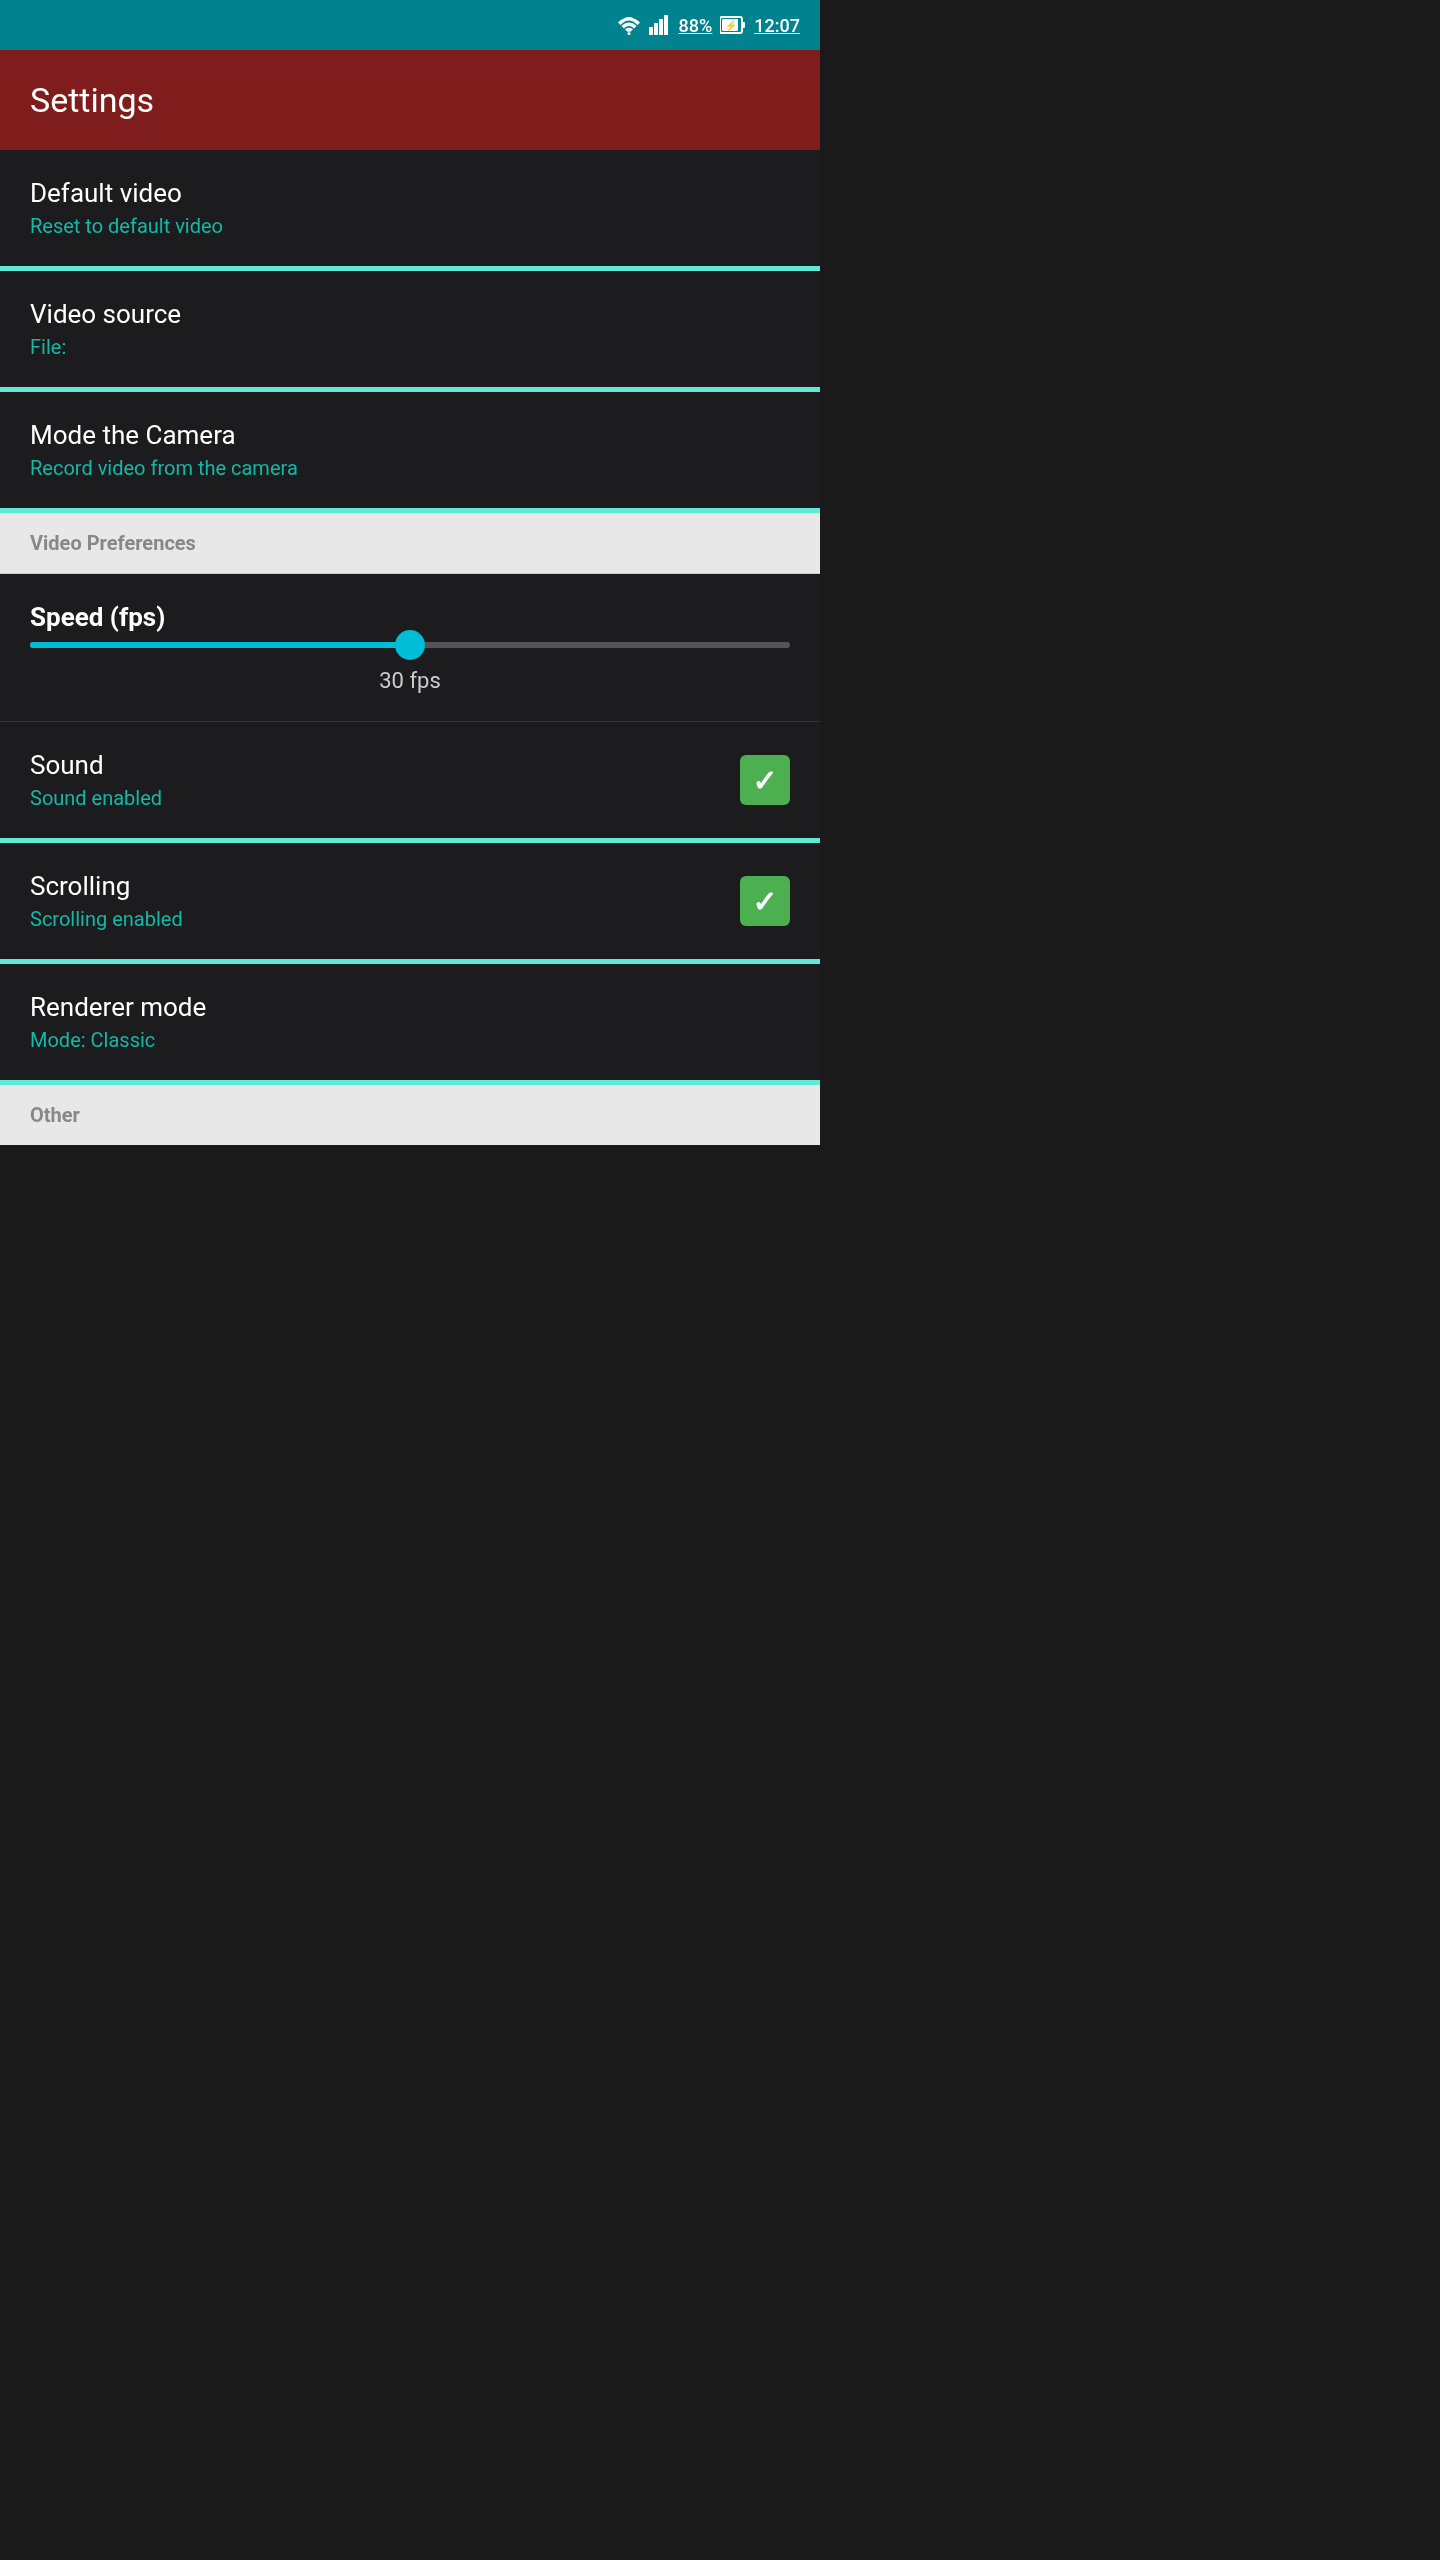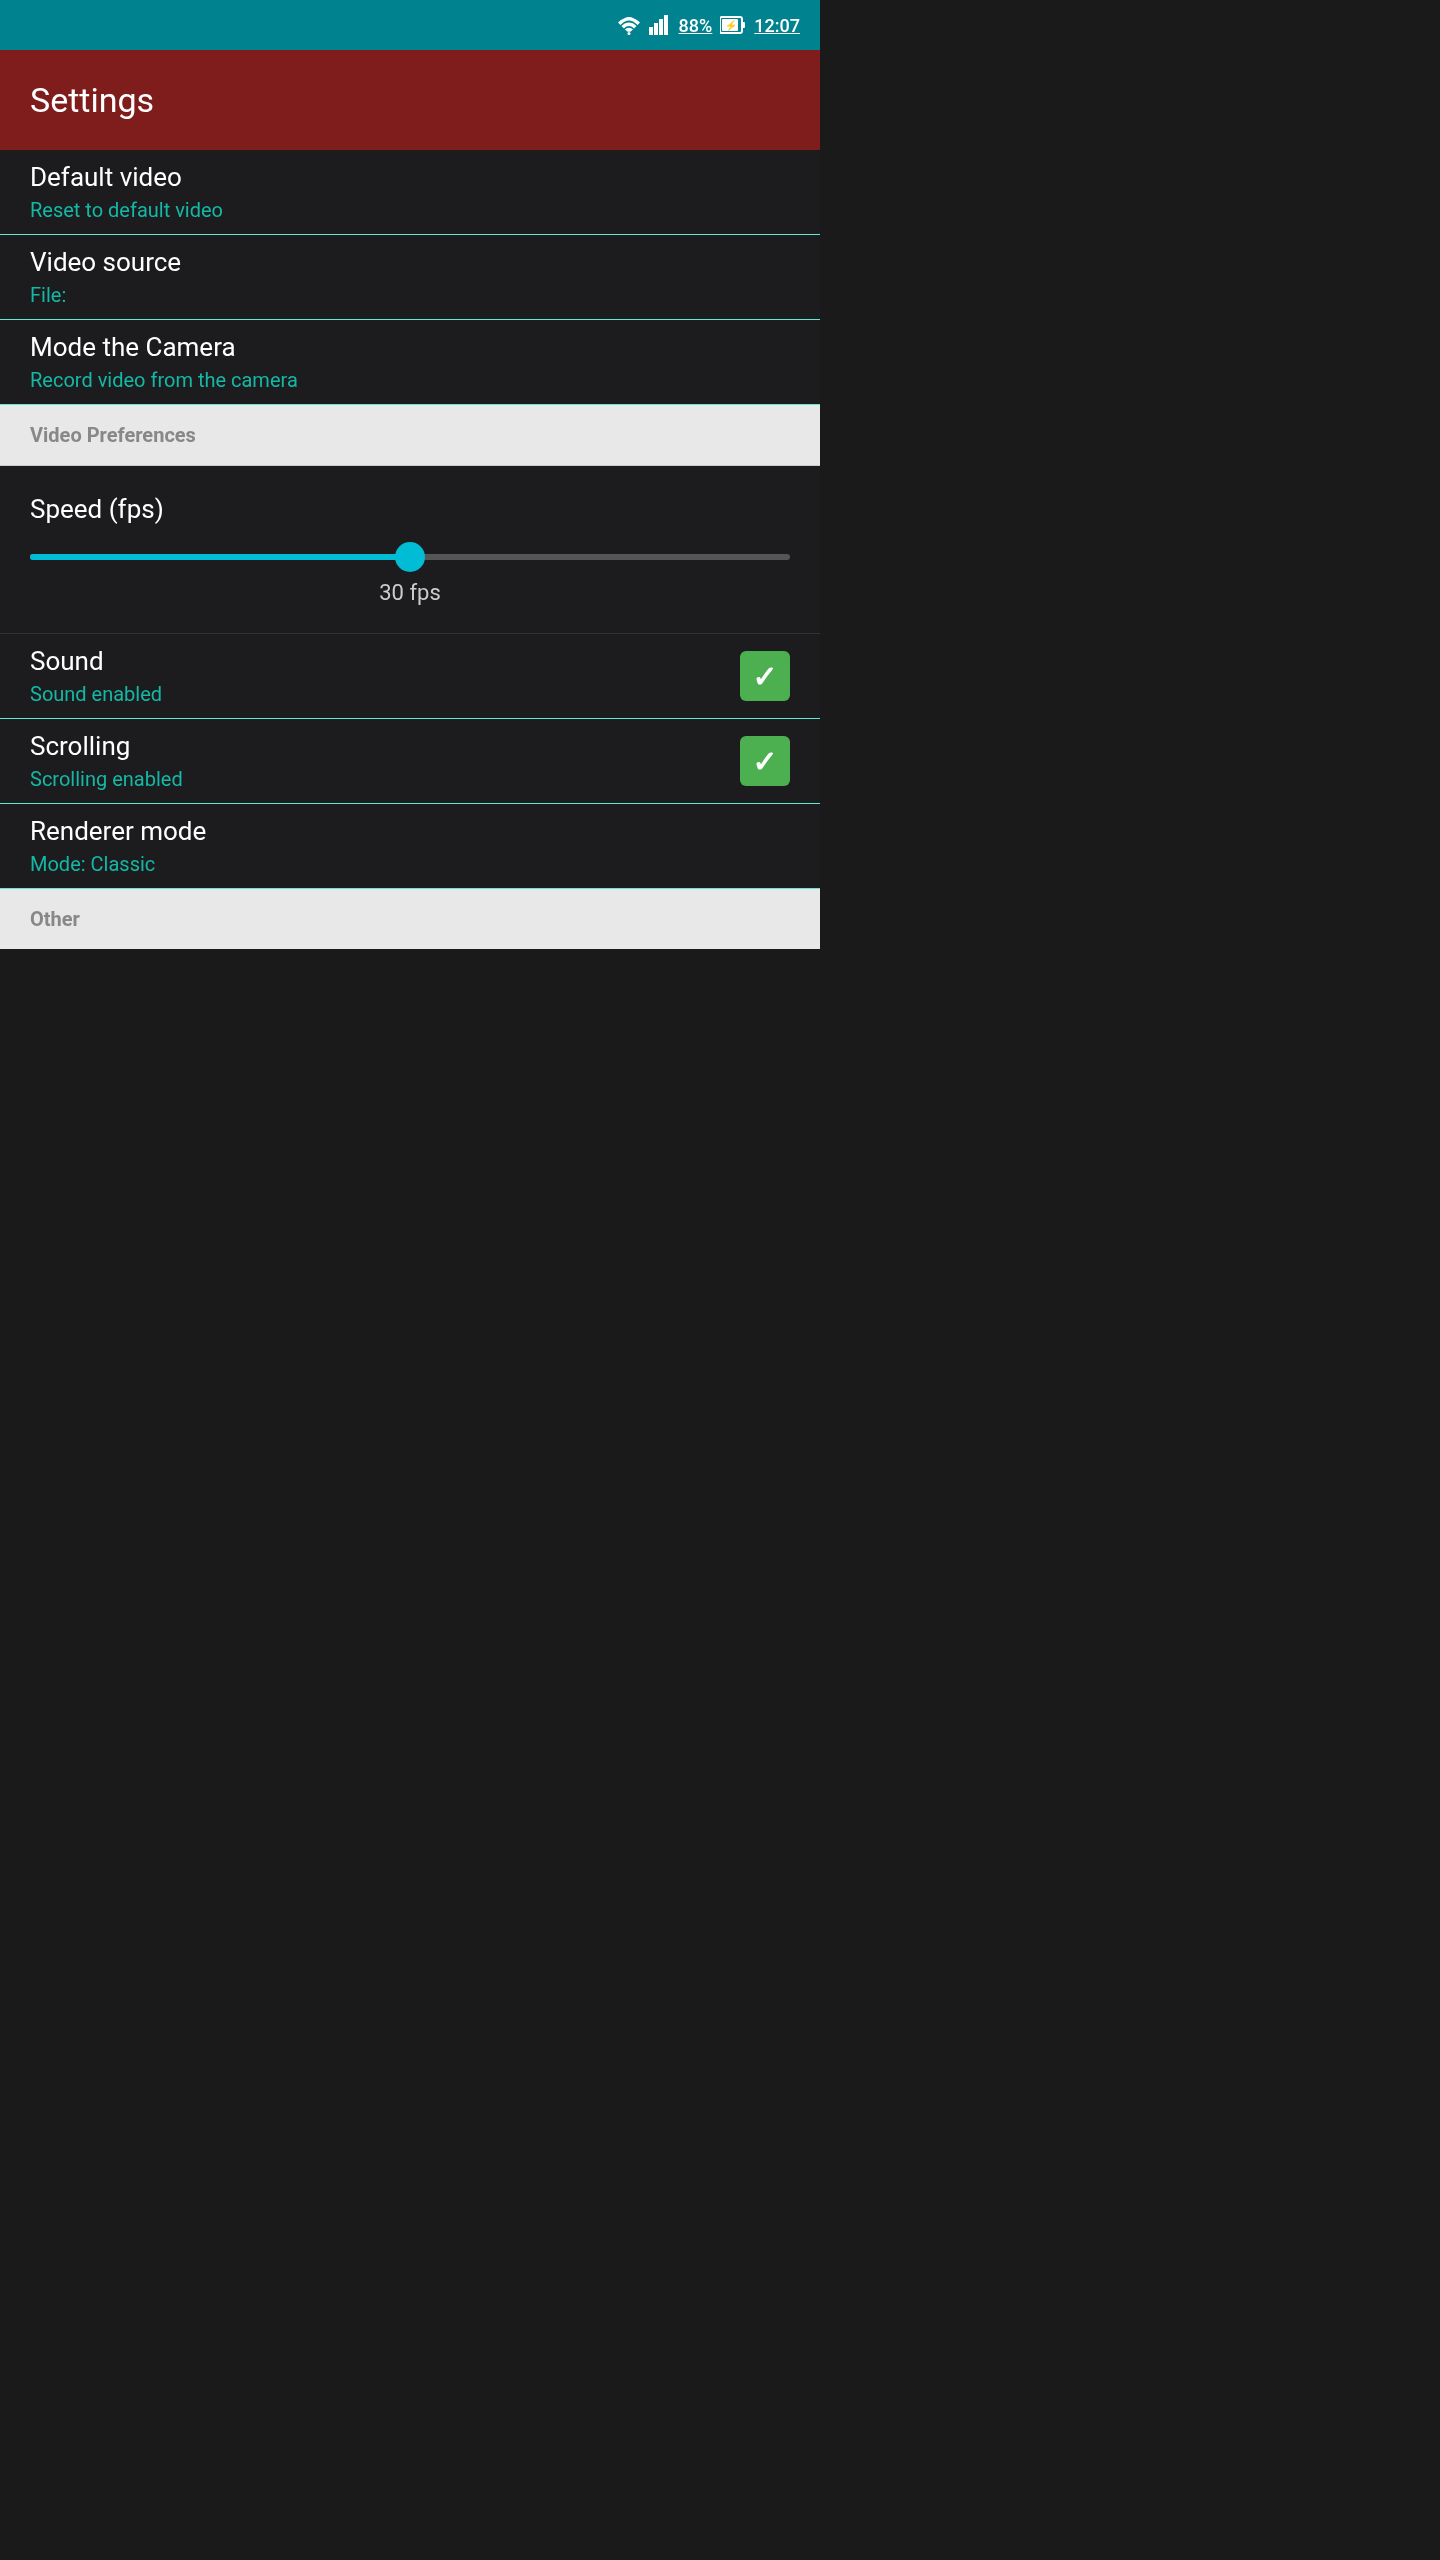--- a/index.html
+++ b/index.html
@@ -54,22 +54,22 @@
       font-size: 34px;
       font-weight: 400;
     }
 
     
     .settings-list {
       background-color: #1c1c1e;
     }
 
     .settings-item {
-      padding: 12px 30px;
-      border-bottom: 1px solid #5eead4;
+      padding: 28px 30px;
+      border-bottom: 5px solid #5eead4;
       display: flex;
       align-items: center;
       justify-content: space-between;
       cursor: pointer;
     }
 
     .settings-item-content {
       flex: 1;
     }
 
@@ -101,22 +101,21 @@
     
     .slider-section {
       background-color: #1c1c1e;
       padding: 28px 30px;
       border-bottom: 1px solid #333333;
     }
 
     .slider-title {
       font-size: 26px;
       color: #ffffff;
-      font-weight: 400;
-      margin-bottom: 20px;
+      font-weight: 700;
     }
 
     .slider-container {
       position: relative;
       padding: 10px 0;
       margin-bottom: 10px;
     }
 
     .slider-track-bg {
       width: 100%;

